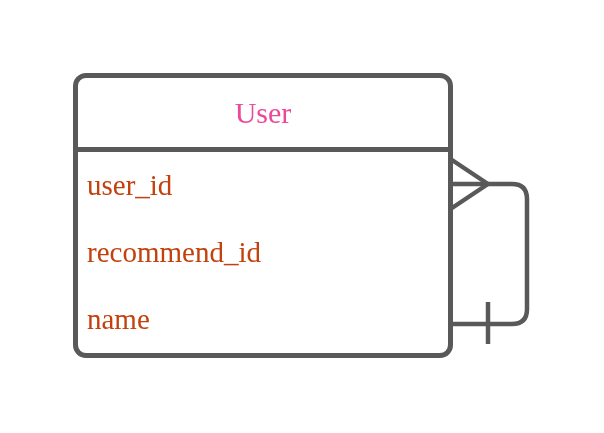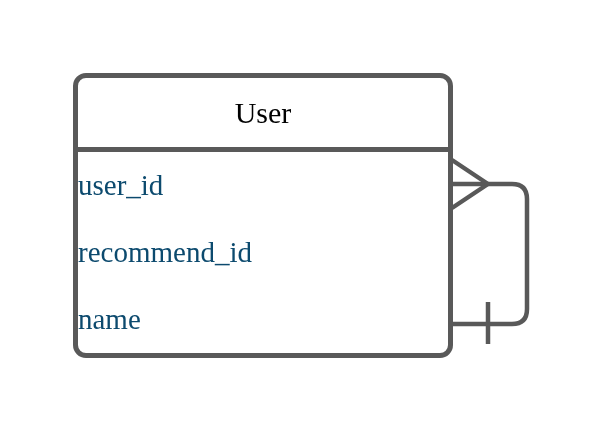--- a/index.html
+++ b/index.html
@@ -28,33 +28,34 @@
     display: flex;
     flex-direction: column;
   }
   .entity-header {
     height: 69px;
     border-bottom: 5px solid #595959;
     display: flex;
     align-items: center;
     justify-content: center;
     font-size: 30px;
-    color: #000000;
+    color: #ec4899;
   }
   .entity-rows {
     flex: 1;
     display: flex;
     flex-direction: column;
   }
   .entity-row {
     flex: 1;
     display: flex;
     align-items: center;
+    padding-left: 9px;
     font-size: 29px;
-    color: #0c4a6e;
+    color: #c2410c;
     white-space: nowrap;
   }
   .relationship-svg {
     position: absolute;
     left: 0;
     top: 0;
     width: 604px;
     height: 433px;
     pointer-events: none;
   }

